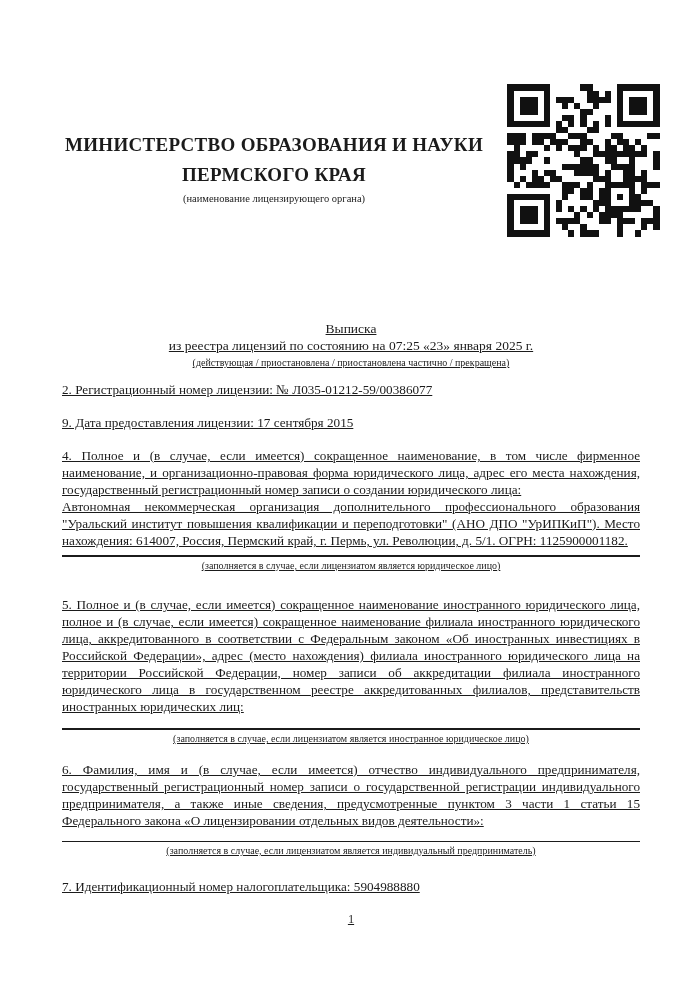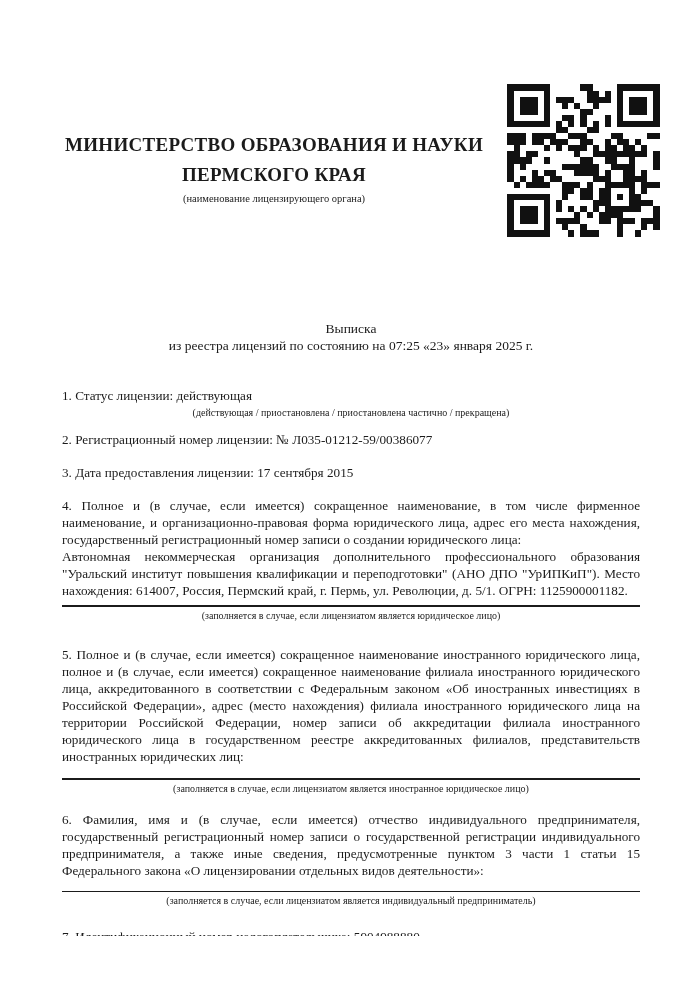--- a/index.html
+++ b/index.html
@@ -10,20 +10,21 @@
   .page {
     position: relative;
     width: 700px;
     height: 936px;
     background: #ffffff;
     color: #1b1b1b;
     font-family: "Liberation Serif", "DejaVu Serif", serif;
     overflow: hidden;
     box-sizing: border-box;
     padding: 0 60px 0 62px;
+    text-decoration: underline;
   }
   
   .header {
     position: relative;
     height: 158px;
     margin-top: 82px;
   }
   .ministry {
     position: absolute;
     left: 0;
@@ -421,26 +422,25 @@
           <rect x="18" y="24" width="1" height="1"></rect>
           <rect x="21" y="24" width="1" height="1"></rect>
         </svg></div>
   </div>
 
   <div class="intro">
     <div>Выписка</div>
     <div>из реестра лицензий по состоянию на 07:25 «23» января 2025 г.</div>
   </div>
 
-  <div class="para mt-item1">1. Статус лицензии: действующая</div>
   <div class="note">(действующая / приостановлена / приостановлена частично / прекращена)</div>
 
   <div class="para mt-item2">2. Регистрационный номер лицензии: № Л035-01212-59/00386077</div>
 
-  <div class="para mt-item3">3. Дата предоставления лицензии: 17 сентября 2015</div>
+  <div class="para mt-item3">9. Дата предоставления лицензии: 17 сентября 2015</div>
 
   <div class="mt-item4">
     <div class="para">4. Полное и (в случае, если имеется) сокращенное наименование, в том числе фирменное наименование, и организационно-правовая форма юридического лица, адрес его места нахождения, государственный регистрационный номер записи о создании юридического лица:</div>
     <div class="para">Автономная некоммерческая организация дополнительного профессионального образования "Уральский институт повышения квалификации и переподготовки" (АНО ДПО "УрИПКиП"). Место нахождения: 614007, Россия, Пермский край, г. Пермь, ул. Революции, д. 5/1. ОГРН: 1125900001182.</div>
   </div>
   <hr class="rule r1">
   <div class="note">(заполняется в случае, если лицензиатом является юридическое лицо)</div>
 
   <div class="para mt-item5">5. Полное и (в случае, если имеется) сокращенное наименование иностранного юридического лица, полное и (в случае, если имеется) сокращенное наименование филиала иностранного юридического лица, аккредитованного в соответствии с Федеральным законом «Об иностранных инвестициях в Российской Федерации», адрес (место нахождения) филиала иностранного юридического лица на территории Российской Федерации, номер записи об аккредитации филиала иностранного юридического лица в государственном реестре аккредитованных филиалов, представительств иностранных юридических лиц:</div>
   <hr class="rule r2">

